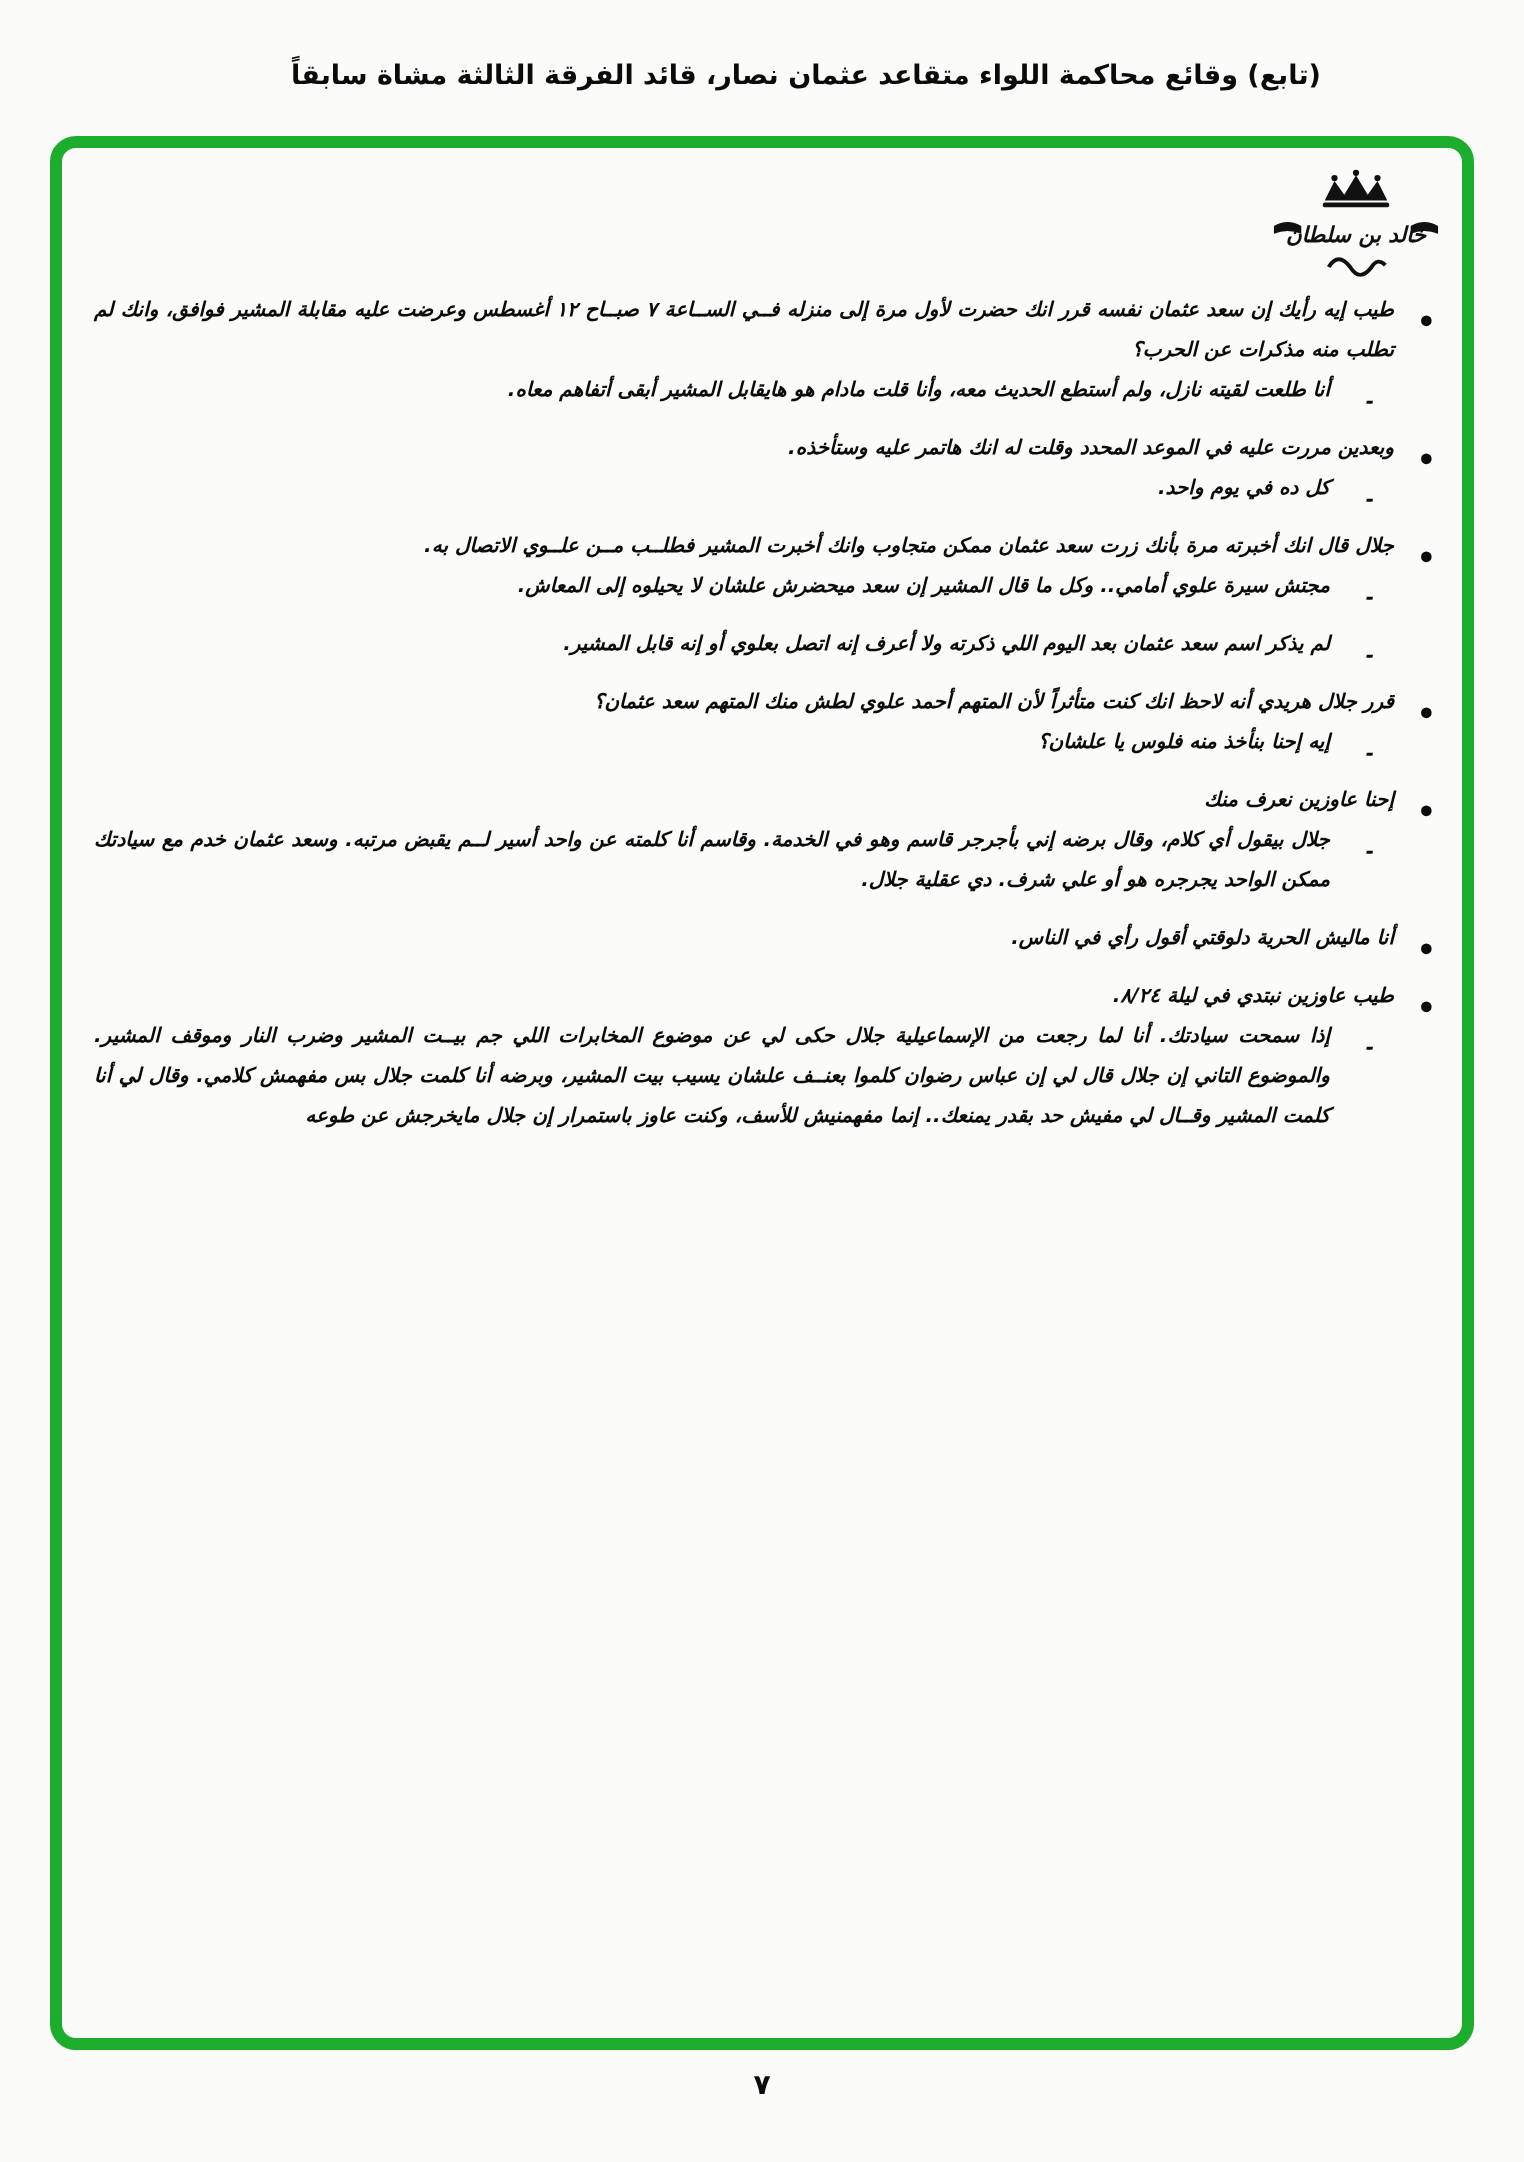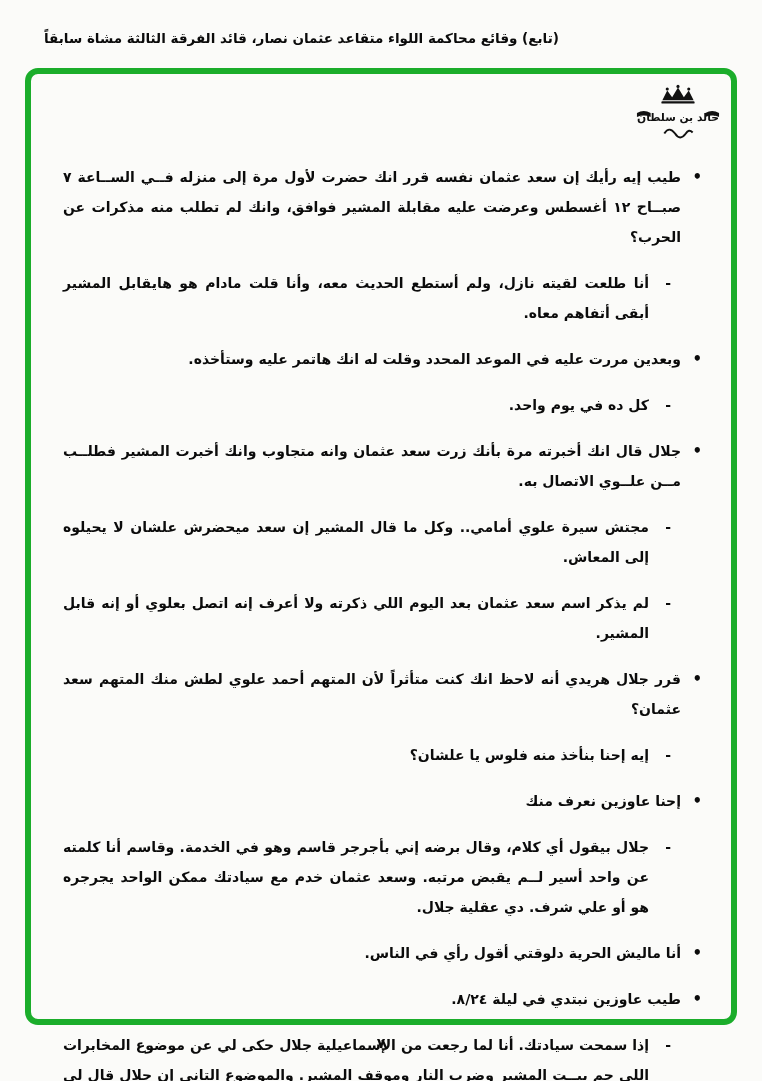--- a/index.html
+++ b/index.html
@@ -5,44 +5,45 @@
   :root { --frame-green:#1bad2b; --ink:#0b0b0b; --paper:#fbfbf9; }
   html,body { margin:0; padding:0; }
   body {
     width:762px; height:1081px; position:relative; overflow:hidden;
     background:var(--paper);
     font-family:"DejaVu Sans", sans-serif;
     color:var(--ink);
   }
   .header-title {
     position:absolute; top:30px; left:0; right:0;
-    text-align:left; direction:rtl;
+    text-align:center; direction:rtl;
     font-size:13.5px; font-weight:bold; letter-spacing:0;padding-left:44px;
   }
   .frame {
     position:absolute; left:25px; top:68px;
     width:712px; height:957px; box-sizing:border-box;
     border:6px solid var(--frame-green); border-radius:13px;
     background:transparent;
+    font-style:italic;
   }
   .stamp {
     position:absolute; top:10px; right:10px; width:86px; height:58px;
   }
   .stamp svg { display:block; }
   .stamp text {
     font-family:"DejaVu Sans", sans-serif; font-weight:bold;
   }
   .qa-wrap {
     position:absolute; top:72px; right:12px; left:16px;
     direction:rtl;
   }
   .qa-group { margin:0 0 9px 0; }
   p.q, p.a {
-    margin:16px; position:relative;
-    font-size:14px; font-weight:bold; line-height:30px;
+    margin:0; position:relative;
+    font-size:10px; font-weight:bold; line-height:20px;
     text-align:justify; color:var(--ink);
   }
   p.q { padding-right:22px; }
   p.q::before {
     content:"\2022";
     position:absolute; right:1px; top:0;
     font-size:15px; line-height:31px;
   }
   p.a { padding-right:54px; }
   p.a::before {
@@ -86,21 +87,21 @@
       <p class="q">طيب إيه رأيك إن سعد عثمان نفسه قرر انك حضرت لأول مرة إلى منزله فــي الســاعة ٧ صبــاح ١٢ أغسطس وعرضت عليه مقابلة المشير فوافق، وانك لم تطلب منه مذكرات عن الحرب؟</p>
       <p class="a">أنا طلعت لقيته نازل، ولم أستطع الحديث معه، وأنا قلت مادام هو هايقابل المشير أبقى أتفاهم معاه.</p>
     </div>
 
     <div class="qa-group">
       <p class="q">وبعدين مررت عليه في الموعد المحدد وقلت له انك هاتمر عليه وستأخذه.</p>
       <p class="a">كل ده في يوم واحد.</p>
     </div>
 
     <div class="qa-group">
-      <p class="q">جلال قال انك أخبرته مرة بأنك زرت سعد عثمان وانه متجاوب وانك أخبرت المشير فطلــب مــن علــوي الاتصال به.</p>
+      <p class="q">جلال قال انك أخبرته مرة بأنك زرت سعد عثمان ممكن متجاوب وانك أخبرت المشير فطلــب مــن علــوي الاتصال به.</p>
       <p class="a">مجتش سيرة علوي أمامي.. وكل ما قال المشير إن سعد ميحضرش علشان لا يحيلوه إلى المعاش.</p>
     </div>
 
     <div class="qa-group">
       <p class="a">لم يذكر اسم سعد عثمان بعد اليوم اللي ذكرته ولا أعرف إنه اتصل بعلوي أو إنه قابل المشير.</p>
     </div>
 
     <div class="qa-group">
       <p class="q">قرر جلال هريدي أنه لاحظ انك كنت متأثراً لأن المتهم أحمد علوي لطش منك المتهم سعد عثمان؟</p>
       <p class="a">إيه إحنا بنأخذ منه فلوس يا علشان؟</p>

